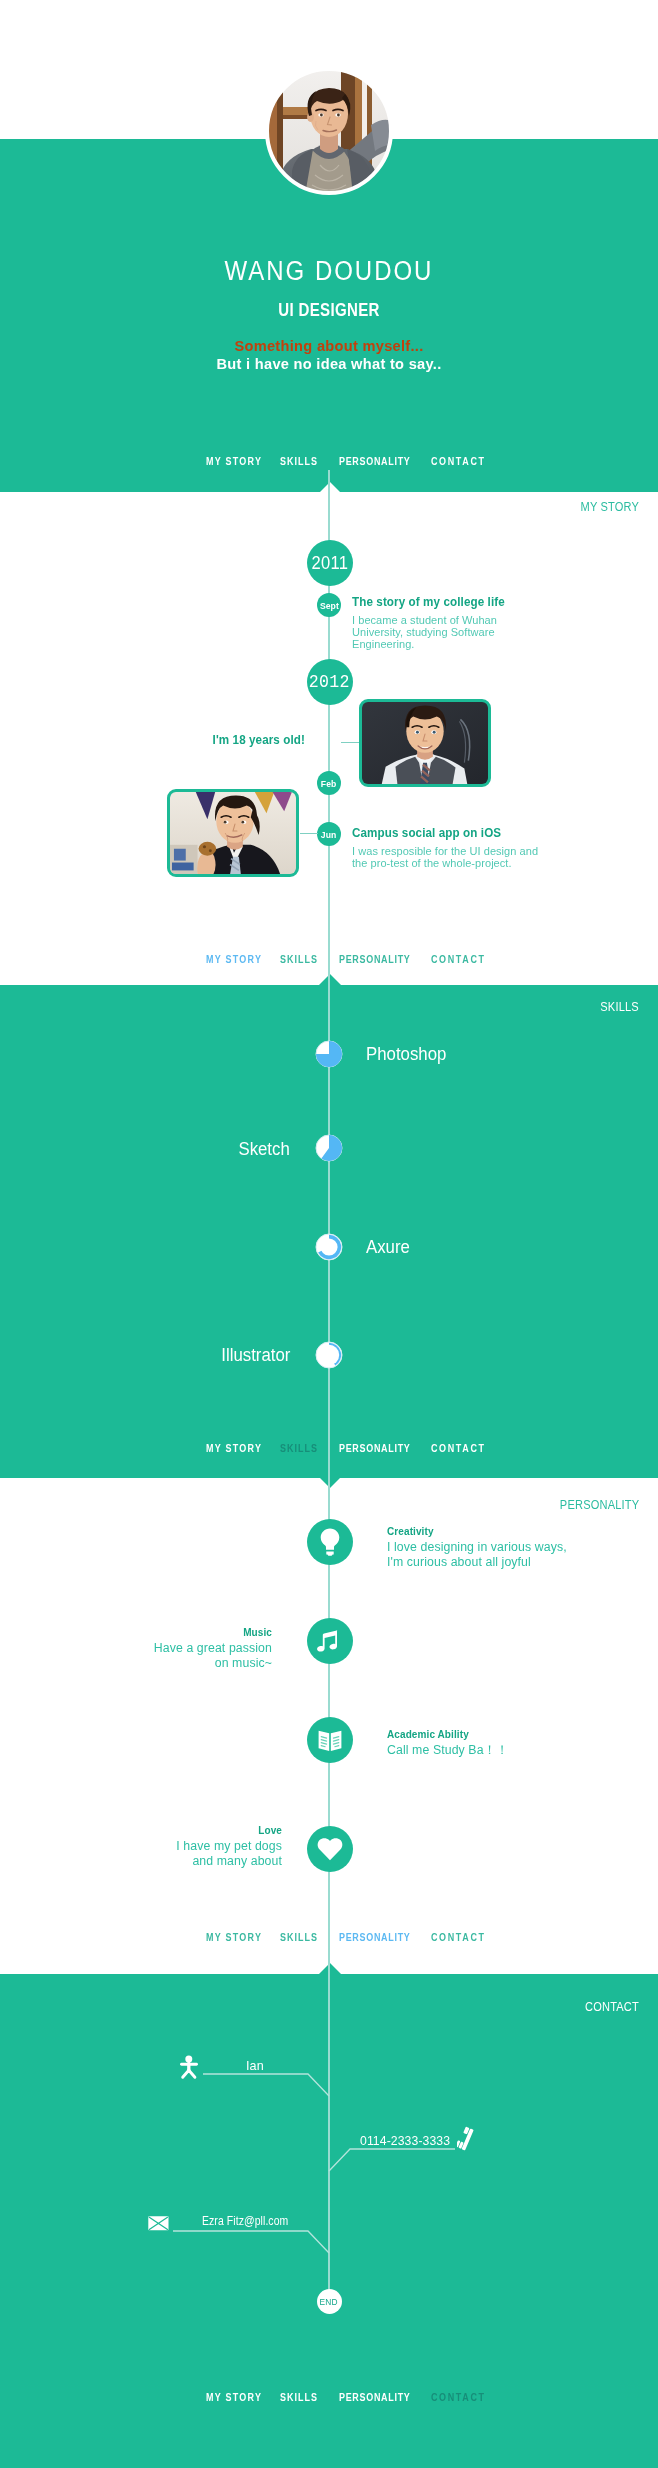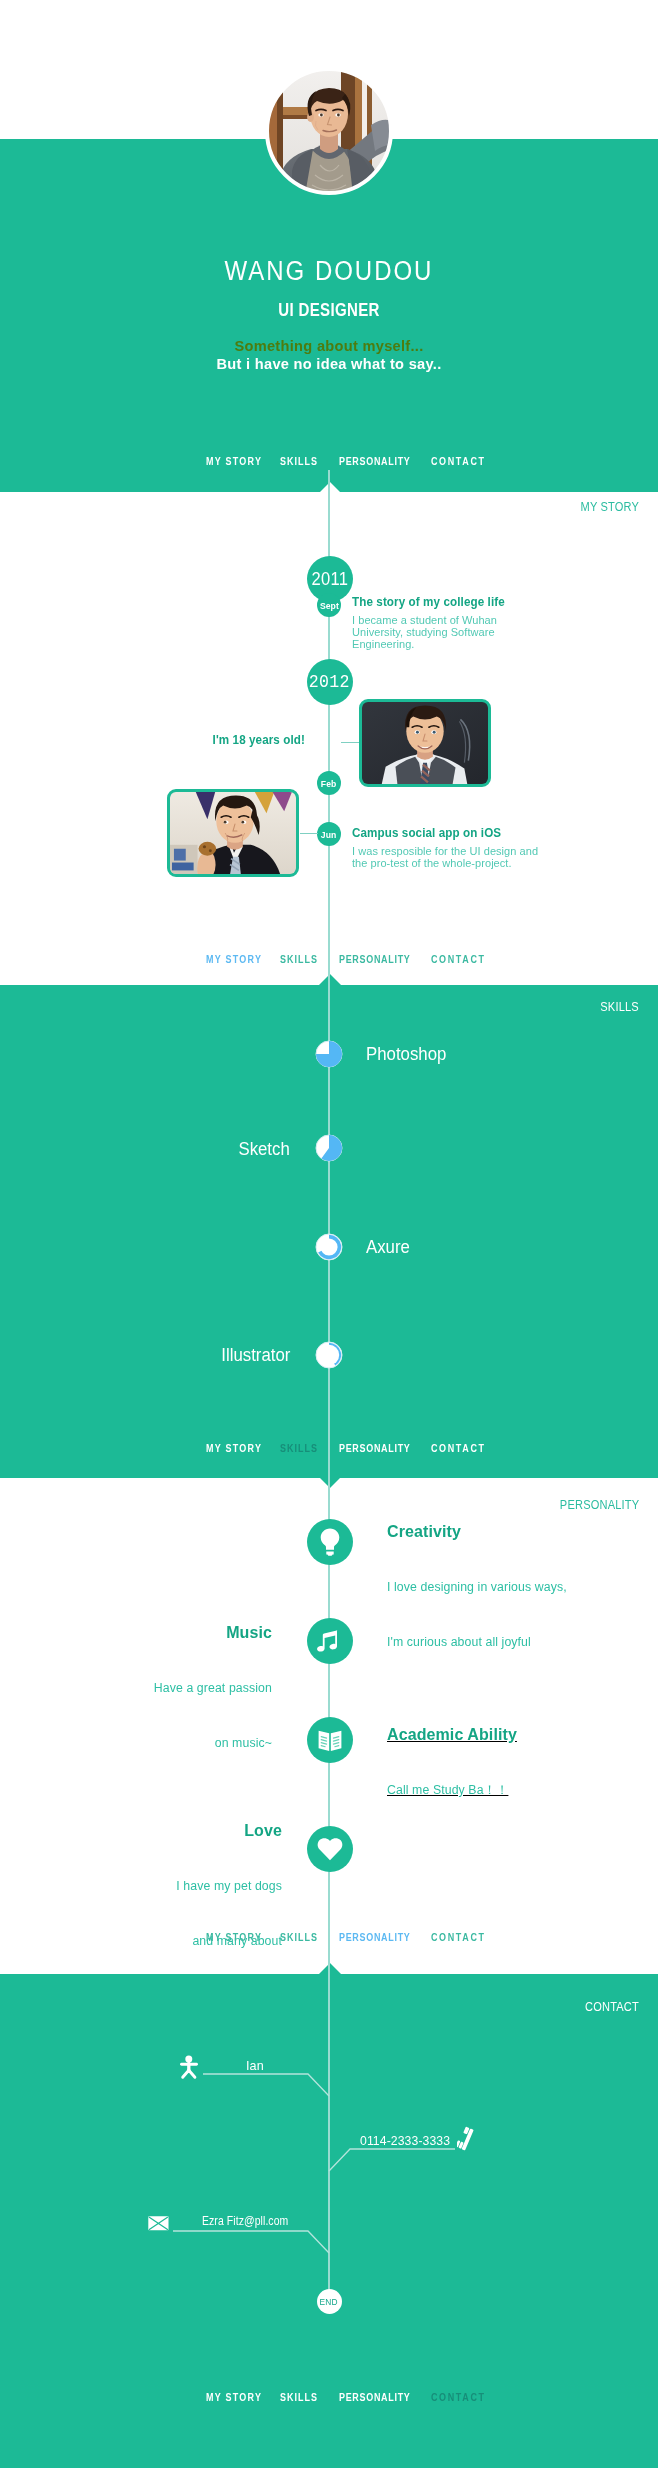--- a/index.html
+++ b/index.html
@@ -38,21 +38,21 @@
   .hdr-band { top:139px; height:353px; }
   .hdr-notch { position:absolute; left:318.5px; top:482px; }
   .avatar { position:absolute; left:265px; top:67px; width:128px; height:128px; }
   .hdr-name { position:absolute; top:257px; left:0; width:658px; text-align:center;
               color:#fff; font-size:27px; font-weight:normal; letter-spacing:2.2px;
               transform:scaleX(.89); transform-origin:center; line-height:29px; }
   .hdr-role { position:absolute; top:301px; left:0; width:658px; text-align:center;
               color:#fff; font-size:17.5px; font-weight:bold; letter-spacing:0.4px;
               transform:scaleX(.86); transform-origin:center; line-height:19px; }
   .hdr-tag1 { position:absolute; top:337px; left:0; width:658px; text-align:center;
-              color:#4d7c0f; font-size:14.6px; font-weight:bold; letter-spacing:.3px; line-height:18px; }
+              color:#c2410c; font-size:14.6px; font-weight:bold; letter-spacing:.3px; line-height:18px; }
   .hdr-tag2 { position:absolute; top:355px; left:0; width:658px; text-align:center;
               color:#fff; font-size:14.6px; font-weight:bold; letter-spacing:.3px; line-height:18px; }
   .nav-hdr { top:455px; }
   .nav-hdr a { color:#ffffff; }
 
   
   .tl-story { top:470px; height:518px; }
   .year-dot { position:absolute; left:306.5px; width:46px; height:46px; border-radius:50%;
               background:#1cba96; color:#fff; display:flex; align-items:center;
               justify-content:center; }
@@ -91,23 +91,23 @@
   .sl-left  { right:368px; text-align:right; transform:scaleX(.955); transform-origin:right center; }
   .nav-skills { top:1442px; }
   .nav-skills a { color:#ffffff; }
   .nav-skills a.active-dark { color:#178e79; }
 
   
   .tl-pers { top:1478px; height:500px; }
   .pers-icon { position:absolute; left:306.5px; width:46px; height:46px; }
   .pers-right { position:absolute; left:387px; width:230px; }
   .pers-left  { position:absolute; right:386px; width:230px; text-align:right; }
-  .pers-title { font-size:16px; font-weight:bold; color:#14a584; line-height:16px;
+  .pers-title { font-size:10px; font-weight:bold; color:#14a584; line-height:16px;
                 letter-spacing:.1px; }
-  .pers-body  { font-size:12.3px; color:#2dbfa4; line-height:14.6px; letter-spacing:.1px;margin-top:40px; }
+  .pers-body  { font-size:12.3px; color:#2dbfa4; line-height:14.6px; letter-spacing:.1px; }
   .nav-pers { top:1931px; }
   .nav-pers a { color:#3bb9a1; }
   .nav-pers a.active-blue { color:#5cb9f2; }
 
   
   .contact-band { top:1974px; height:494px; }
   .contact-notch { position:absolute; left:318.5px; top:1963px; }
   .tl-contact { top:1954px; height:350px; }
   .contact-lines { position:absolute; left:0; top:2060px; }
   .ct-icon { position:absolute; }
@@ -213,21 +213,21 @@
   <div class="nav nav-hdr">
     <a href="#" class="n1">MY STORY</a>
     <a href="#" class="n2">SKILLS</a>
     <a href="#" class="n3">PERSONALITY</a>
     <a href="#" class="n4">CONTACT</a>
   </div>
 
   <div class="timeline tl-story"></div>
   <div class="sec-label" style="top:500px;">MY STORY</div>
 
-  <div class="year-dot" style="top:556px;">
+  <div class="year-dot" style="top:540px;">
     <span>2011</span>
   </div>
 
   <div class="mon-dot" style="top:593px;align-items:center;">
     <span>Sept</span>
   </div>
   <div class="ev-right" style="top:595px;">
     <div class="ev-title">The story of my college life</div>
     <div class="ev-body">I became a student of Wuhan University, studying Software Engineering.</div>
   </div>
@@ -425,21 +425,21 @@
           <path d="M14.2 22.6 19.6 24.1"></path>
         <path d="M14.2 25.6 19.6 27.1"></path>
           <path d="M14.2 28.6 18.2 29.7"></path>
         <path d="M31.8 19.6 26.4 21.1"></path>
           <path d="M31.8 22.6 26.4 24.1"></path>
         <path d="M31.8 25.6 26.4 27.1"></path>
           <path d="M31.8 28.6 27.8 29.7"></path>
       </g>
     </svg>
   </div>
-  <div class="pers-right" style="top:1727px;text-decoration:underline;">
+  <div class="pers-right" style="top:1727px;">
     <div class="pers-title">Academic Ability</div>
     <div class="pers-body">Call me Study Ba！！</div>
   </div>
 
   <div class="pers-icon" style="top:1826px;">
     <svg viewBox="0 0 46 46" width="46" height="46">
       <circle cx="23" cy="23" r="23" fill="#1cba96"></circle>
       <path d="M23 34.2 12.6 23.6c-2.6-2.6-2.6-6.9 0-9.5 2.6-2.6 6.9-2.6 9.5 0l.9 .9 .9-.9c2.6-2.6 6.9-2.6 9.5 0 2.6 2.6 2.6 6.9 0 9.5z" fill="#ffffff"></path>
     </svg>
   </div>

